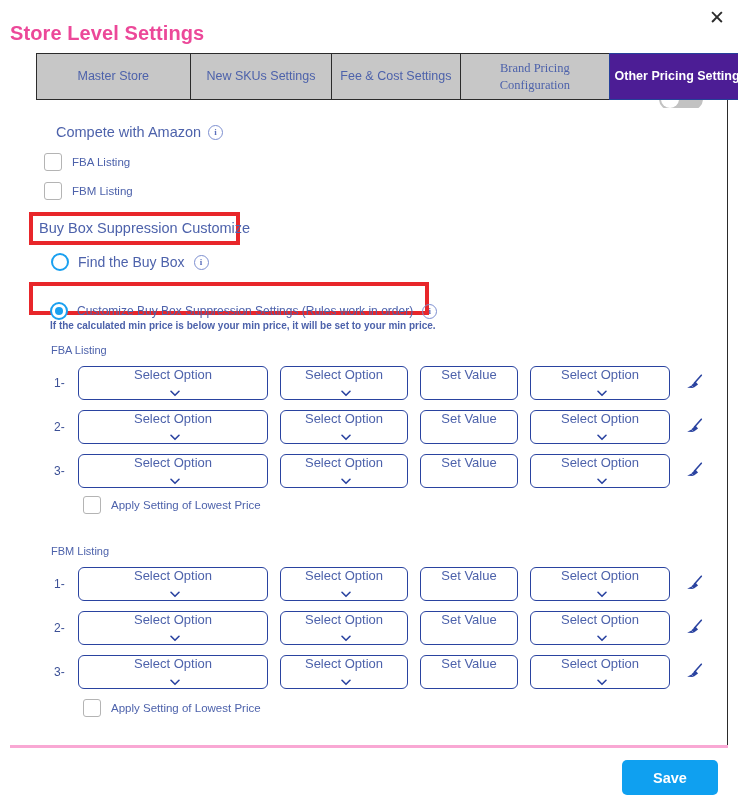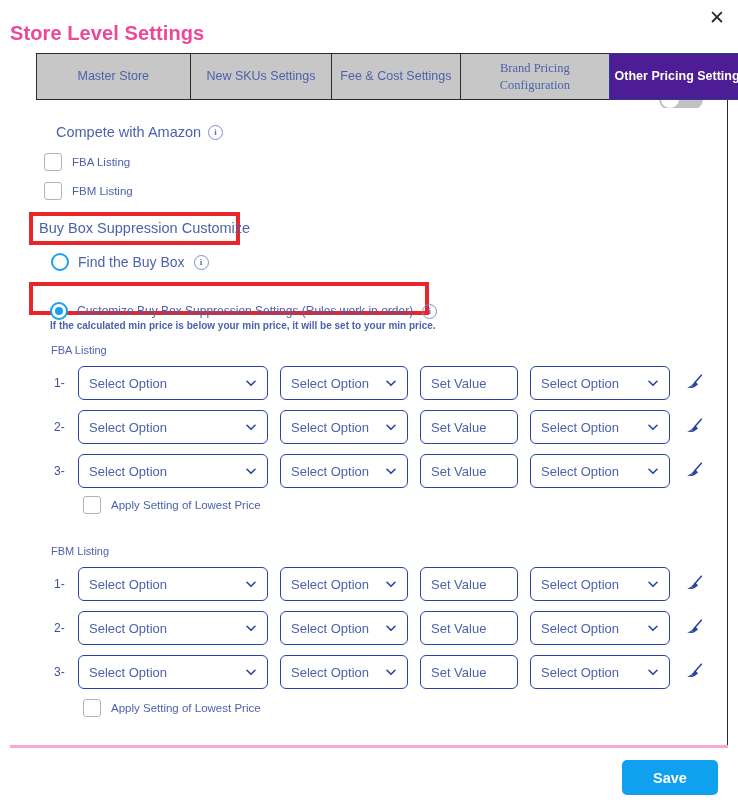--- a/index.html
+++ b/index.html
@@ -238,20 +238,21 @@
     border-radius: 6px;
     box-sizing: border-box;
     display: flex;
     align-items: center;
     padding: 0 10px;
     color: #4d62ab;
     font-size: 13px;
     background: #fff;
     position: relative;
     cursor: pointer;
+    flex-direction: column;
   }
   .field .val { flex: 1 1 auto; white-space: nowrap; overflow: hidden; }
   .caret {
     width: 12px; height: 12px;
     flex: 0 0 auto;
     margin-left: 4px;
   }
   .caret svg { display: block; }
   .f-cond   { width: 190px; }
   .f-op     { width: 128px; margin-left: 12px; }

